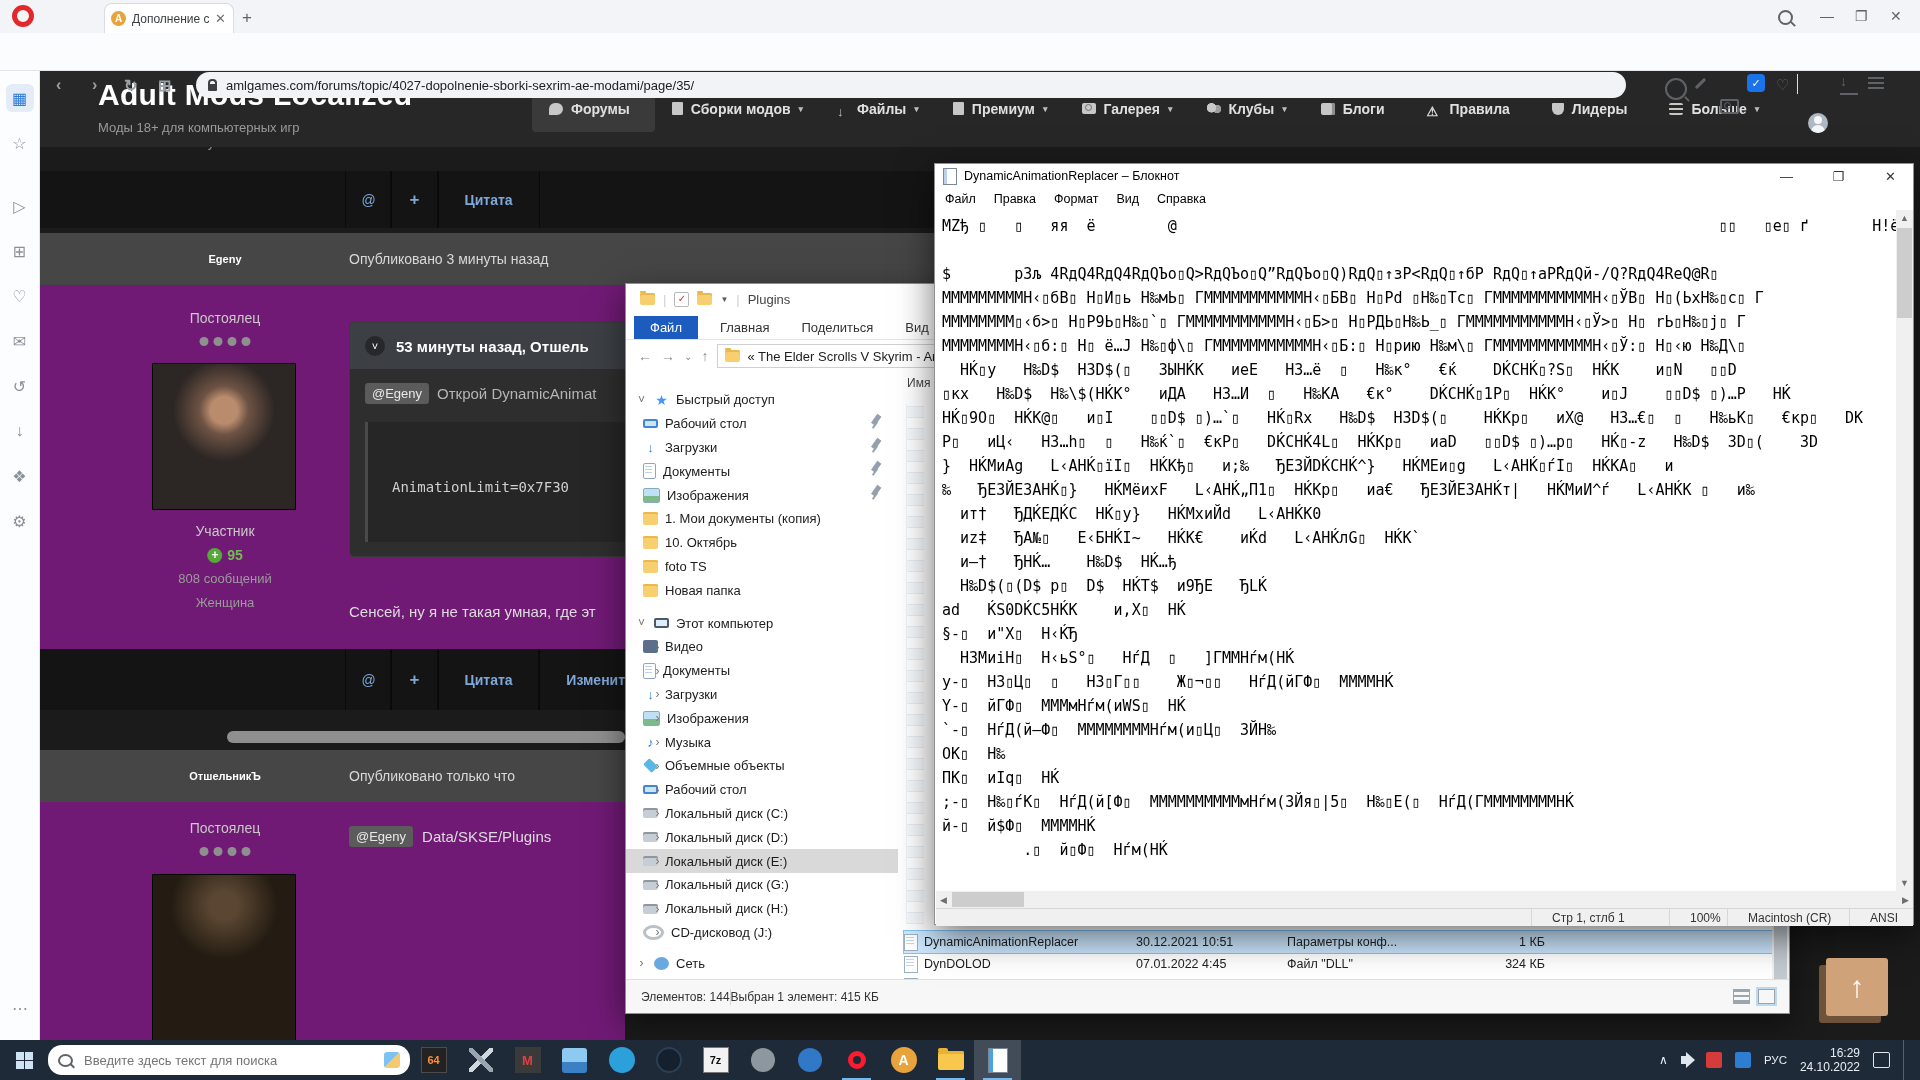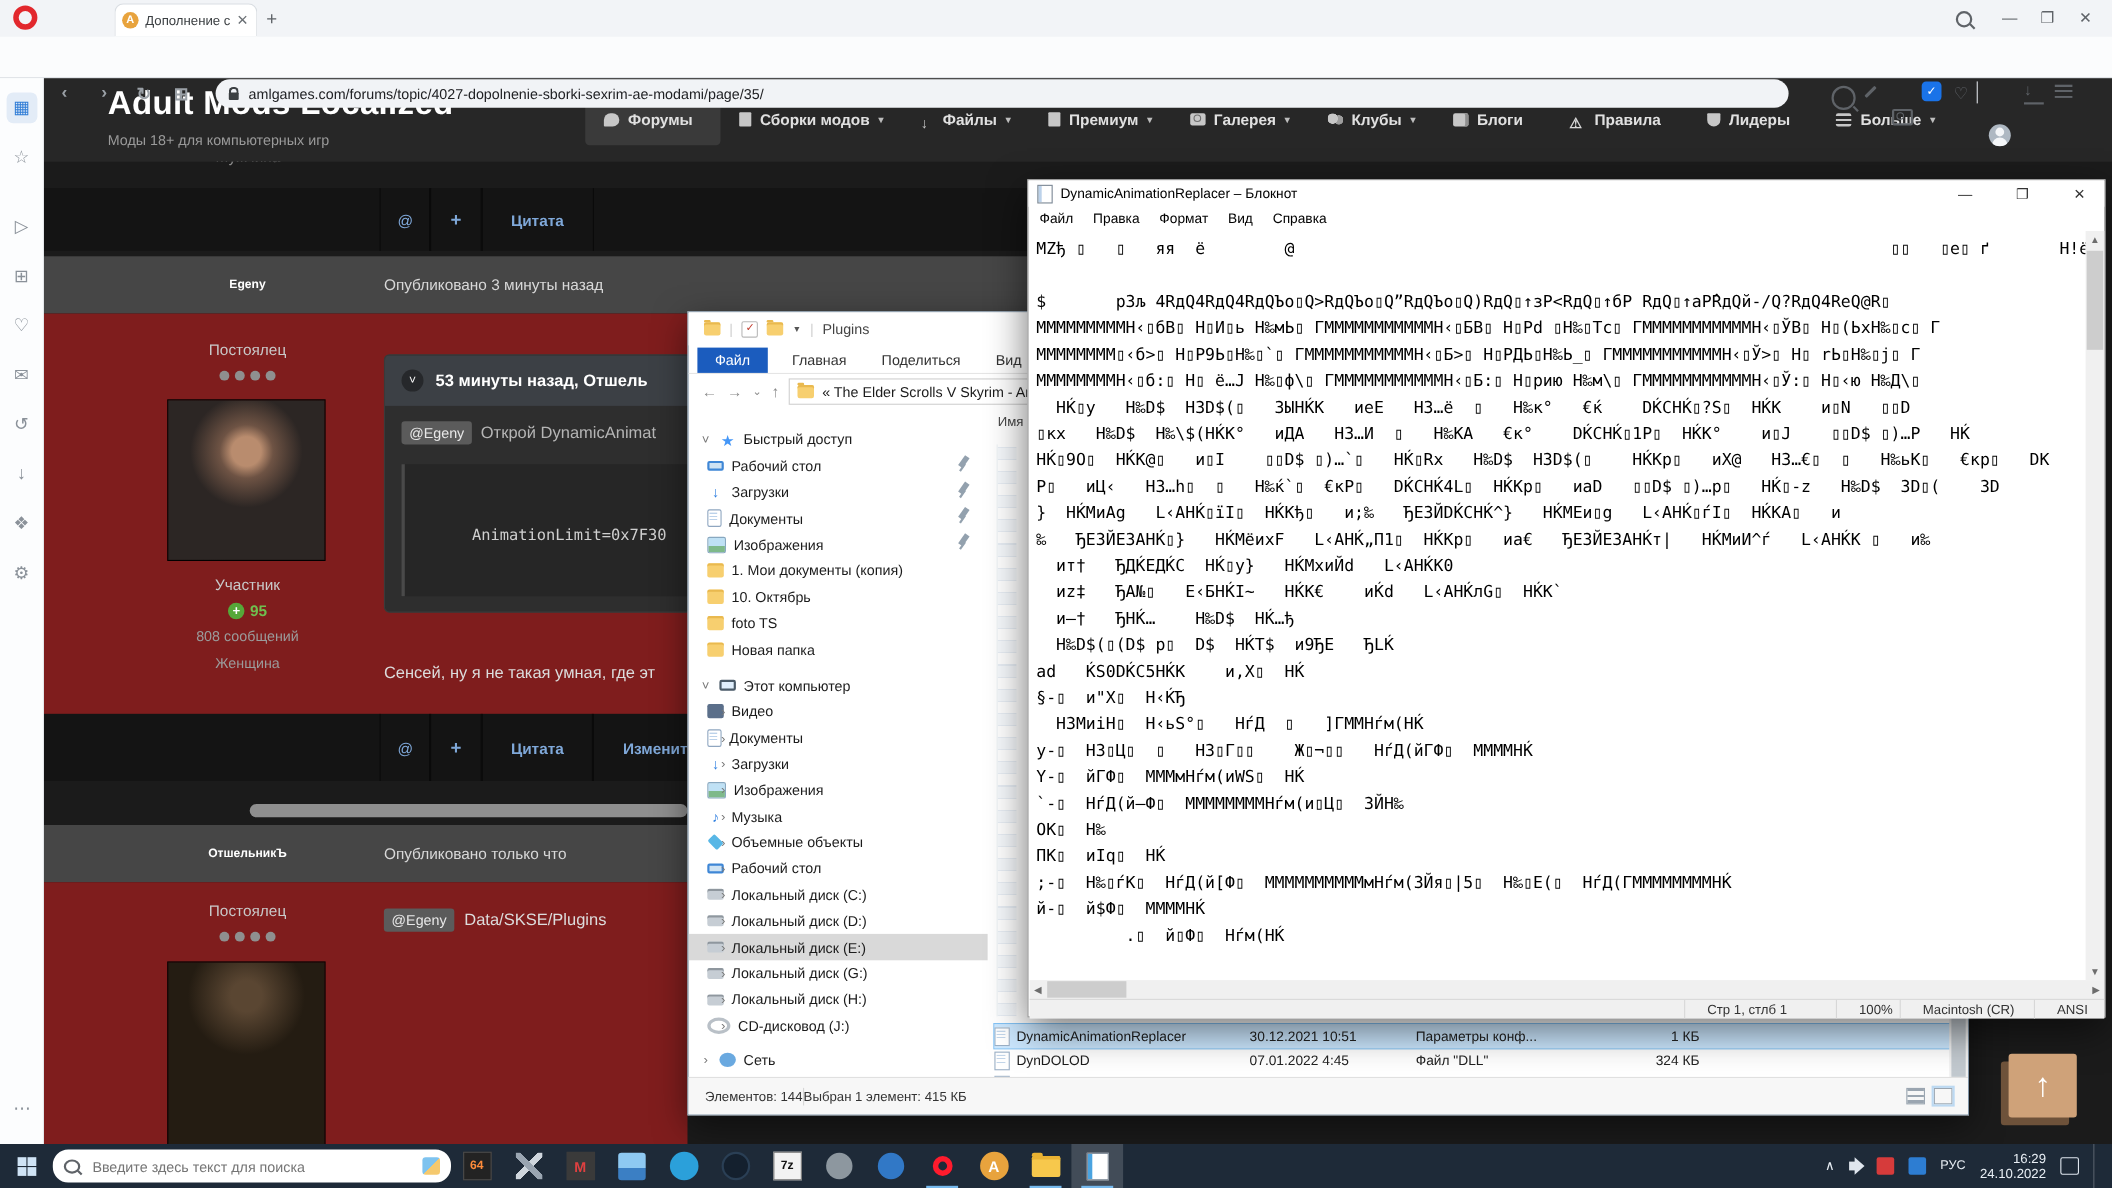--- a/index.html
+++ b/index.html
@@ -73,21 +73,21 @@
   .ic-trophy .fn-ico{border-radius:1px 1px 7px 7px;width:12px;}
   .ic-menu .fn-ico{background:linear-gradient(#c7c7c7 0 2px,transparent 2px 5px,#c7c7c7 5px 7px,transparent 7px 10px,#c7c7c7 10px 12px);}
   #gender-clip{left:156px;top:64px;font-size:14px;color:#8d8d8d;z-index:1;}
 
   .pbar{background:#141414;}
   .pcell{position:absolute;top:0;height:100%;display:flex;align-items:center;justify-content:center;
          border-left:1px solid #0a0a0a;border-right:1px solid #0a0a0a;color:#7fa8d9;font-size:14px;}
   .pband{background:#464646;display:flex;align-items:center;}
   .pauthor{position:absolute;font-size:11px;font-weight:bold;color:#fff;transform:translateX(-50%);}
   .ppub{position:absolute;left:309px;font-size:14px;color:#d8d8d8;}
-  .pbody{background:#7f1d1d;}
+  .pbody{background:#701a75;}
   .ucol{position:absolute;transform:translateX(-50%);color:#c9c9c9;font-size:14px;white-space:nowrap;}
   .dots{display:flex;gap:5px;}
   .dots i{width:9px;height:9px;border-radius:50%;background:#8f8f8f;}
   .pavatar{border:1px solid #000;}
   .av1{background:radial-gradient(circle at 50% 32%,#b98c6e 11%,#6e5344 20%,#2c2624 42%),
        linear-gradient(135deg,#3a332e,#171412 70%);}
   .av2{background:radial-gradient(circle at 50% 18%,#5a4632 9%,#241c12 34%),
        linear-gradient(180deg,#201a12,#0c0a07 75%);}
   .rep{display:flex;align-items:center;gap:5px;color:#6fbf4f;font-weight:bold;font-size:14px;}
   .rep .plus{width:15px;height:15px;border-radius:50%;background:#56a839;color:#fff;font-size:12px;line-height:15px;text-align:center;font-weight:bold;}
@@ -398,21 +398,21 @@
       <div class="abs quote" style="left:309px;top:37px;width:278px;height:233px;">
         <div class="qhead">
           <span class="qcol">˅</span>
           <span class="qtitle">53 минуты назад, Отшель</span>
         </div>
         <div style="padding:14px 0 0 15px;display:flex;align-items:center;gap:8px;">
           <span class="chip">@Egeny</span>
           <span class="qtext">Открой DynamicAnimat</span>
         </div>
         <div class="abs codeblk" style="left:15px;top:99px;width:263px;height:120px;">
-          <div style="padding:57px 0 0 36px;white-space:nowrap;text-align:center;">AnimationLimit=0x7F30</div>
+          <div style="padding:57px 0 0 24px;white-space:nowrap;">AnimationLimit=0x7F30</div>
         </div>
       </div>
       <div class="abs ptext" style="left:309px;top:318px;">Сенсей, ну я не такая умная, где эт</div>
     </div>
 
     <div class="abs pbar" style="left:0;top:579px;width:585px;height:61px;">
       <div class="pcell" style="left:305px;width:45px;">@</div>
       <div class="pcell" style="left:350px;width:47px;font-weight:bold;font-size:17px;">+</div>
       <div class="pcell" style="left:397px;width:101px;font-weight:bold;">Цитата</div>
       <div class="pcell" style="left:498px;width:122px;font-weight:bold;">Изменить</div>

